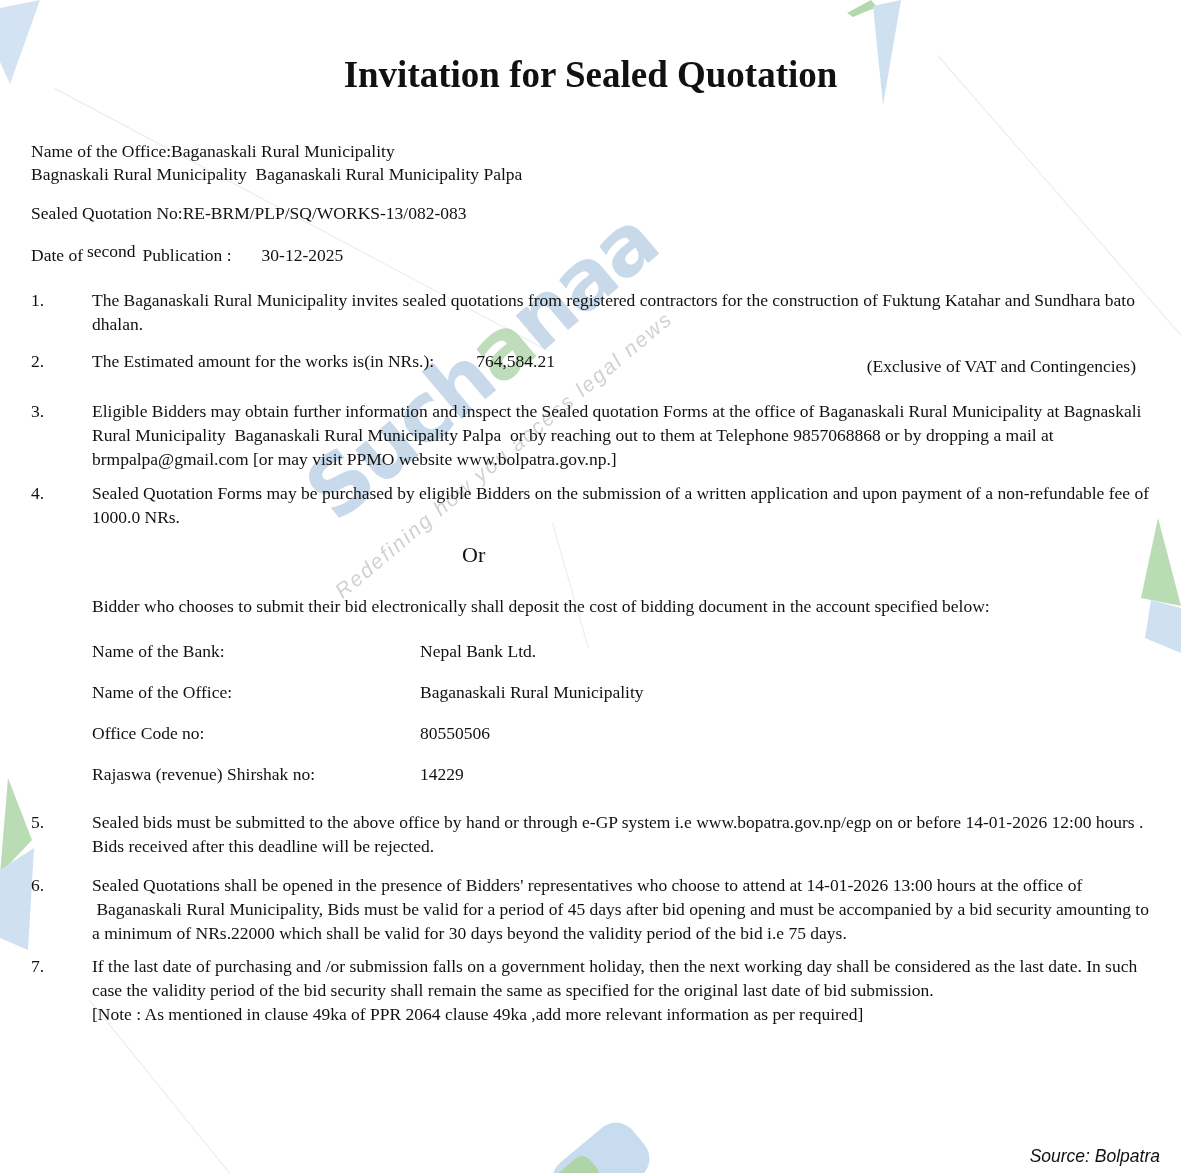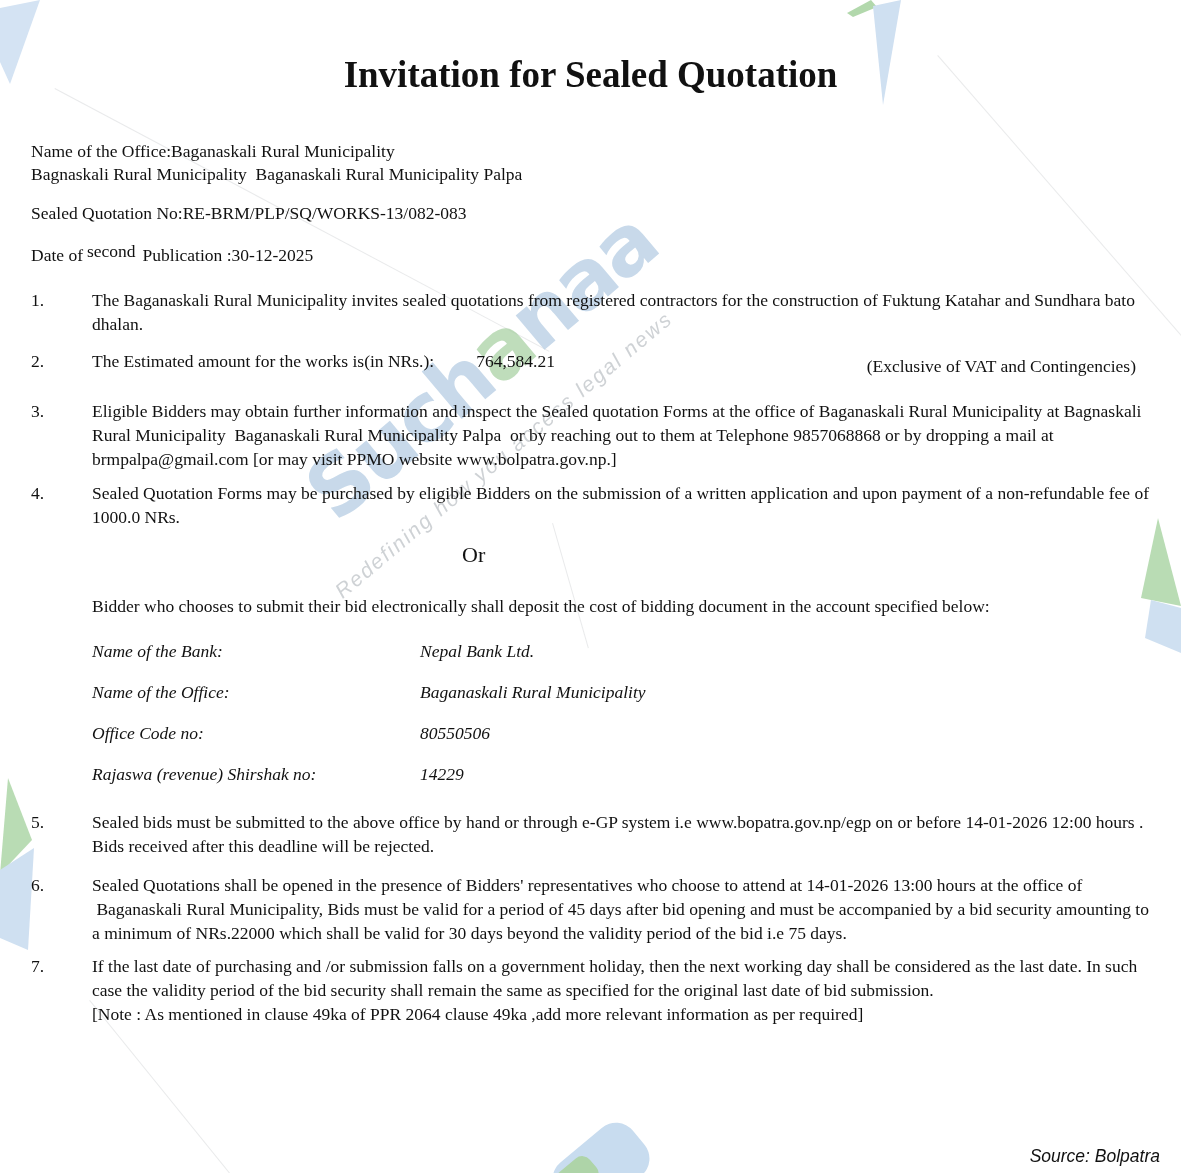--- a/index.html
+++ b/index.html
@@ -32,37 +32,37 @@
     padding-top:22px;text-align:center;
     font-size:37px;font-weight:bold;line-height:42px;margin-top:32px;
   }
   .hdr{font-size:17.5px;line-height:22px;}
   .hdr-name{margin-top:44px;}
   .hdr-address-label{margin-top:22px;}
   .hdr-address-value{line-height:24px;}
   .hdr-qno{margin-top:16px;}
   .hdr-date{margin-top:20px;}
   .raised{position:relative;top:-4px;margin:0 7px 0 4px;}
-  .date-val{}
+  .date-val{margin-left:30px;}
   .item{display:flex;font-size:17.5px;line-height:24px;}
   .num{width:61px;flex:0 0 61px;}
   .itext{flex:1;}
   .item-1{margin-top:22px;}
   .item-2{margin-top:13px;}
   .item-3{margin-top:26px;}
   .item-4{margin-top:10px;}
   .item-5{margin-top:26px;}
   .item-6{margin-top:15px;}
   .item-7{margin-top:9px;}
   .row2{display:flex;width:100%;}
   .amount{margin-left:42px;}
   .vat-note{margin-left:auto;position:relative;top:5px;padding-right:14px;}
   .or-line{margin-top:14px;padding-left:431px;font-size:22px;line-height:24px;}
   .electronic{margin-top:27px;margin-left:61px;font-size:17.5px;line-height:24px;}
-  .bank{margin-top:23px;margin-left:61px;font-size:17.5px;font-style:italic;}
+  .bank{margin-top:23px;margin-left:61px;font-size:17.5px;}
   .bank-row{display:flex;line-height:20px;margin-bottom:21px;}
   .bank-label{width:328px;flex:0 0 328px;}
   .source{
     position:absolute;top:1146px;right:21px;z-index:1;
     font-family:"Liberation Sans", sans-serif;font-style:italic;font-size:17.5px;
   }
 </style>
 </head>
 <body>
 

